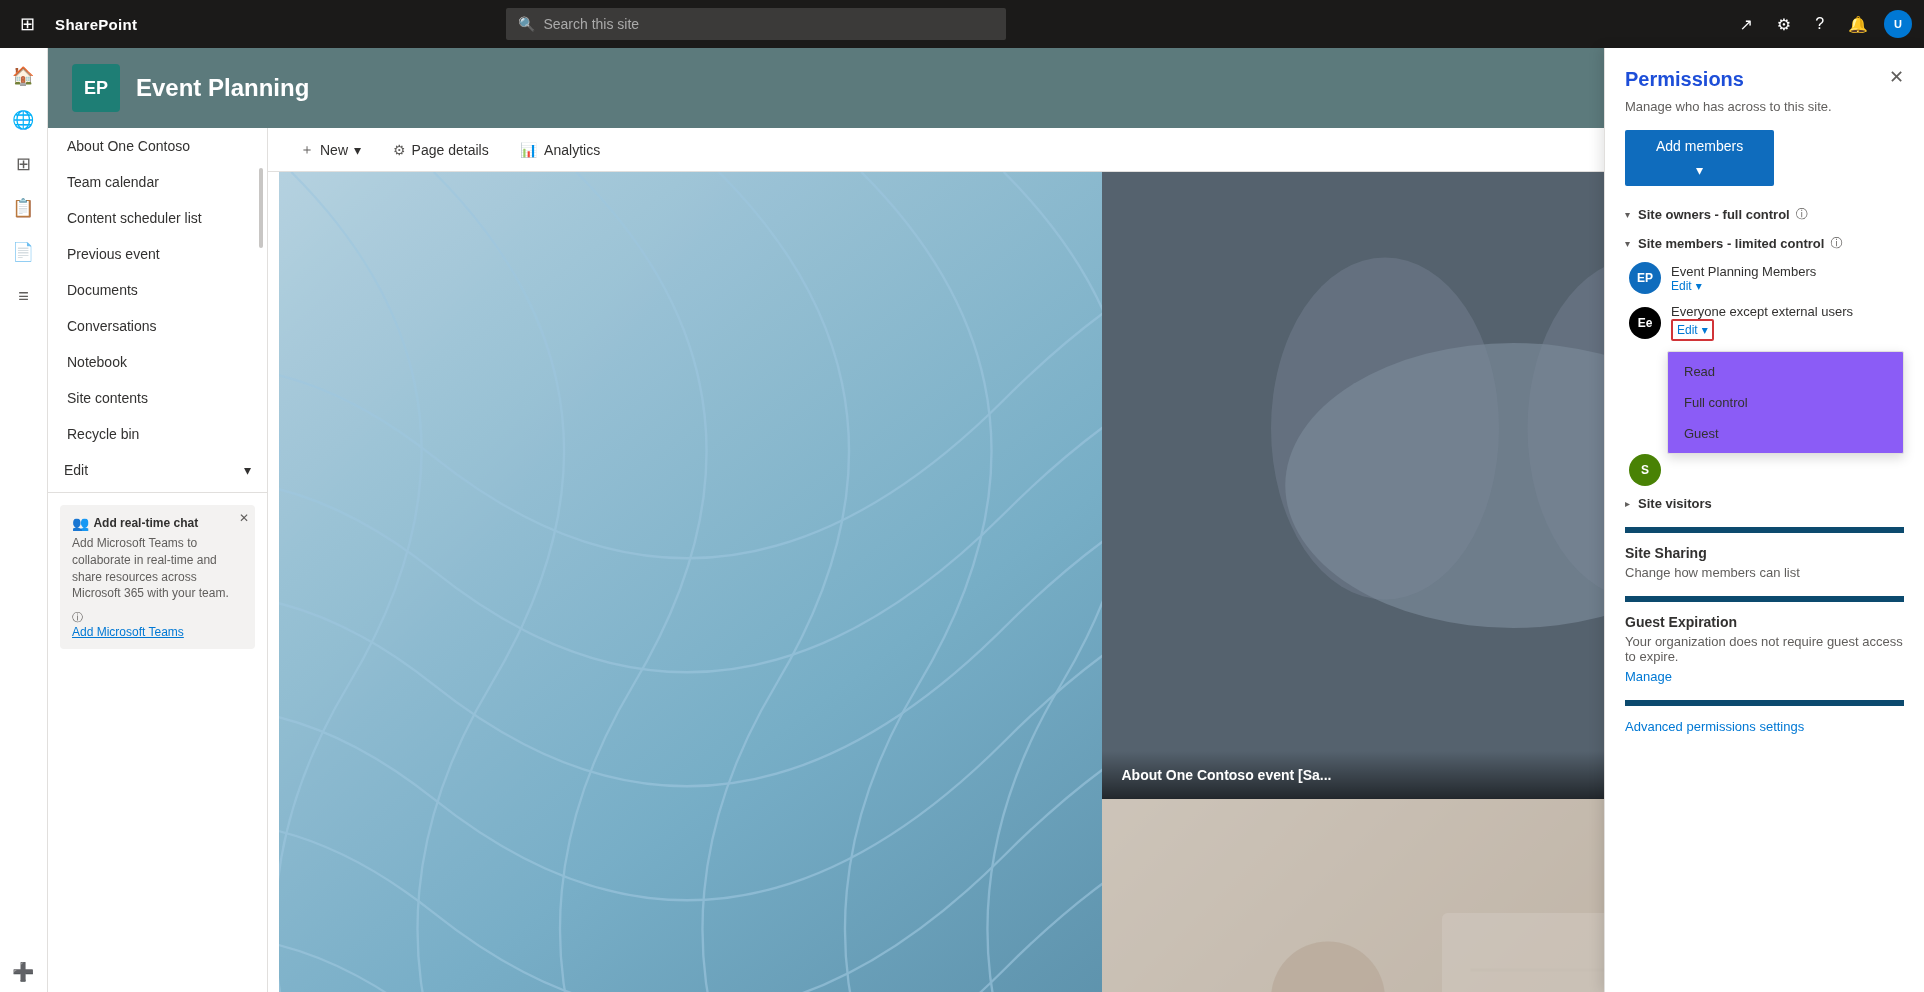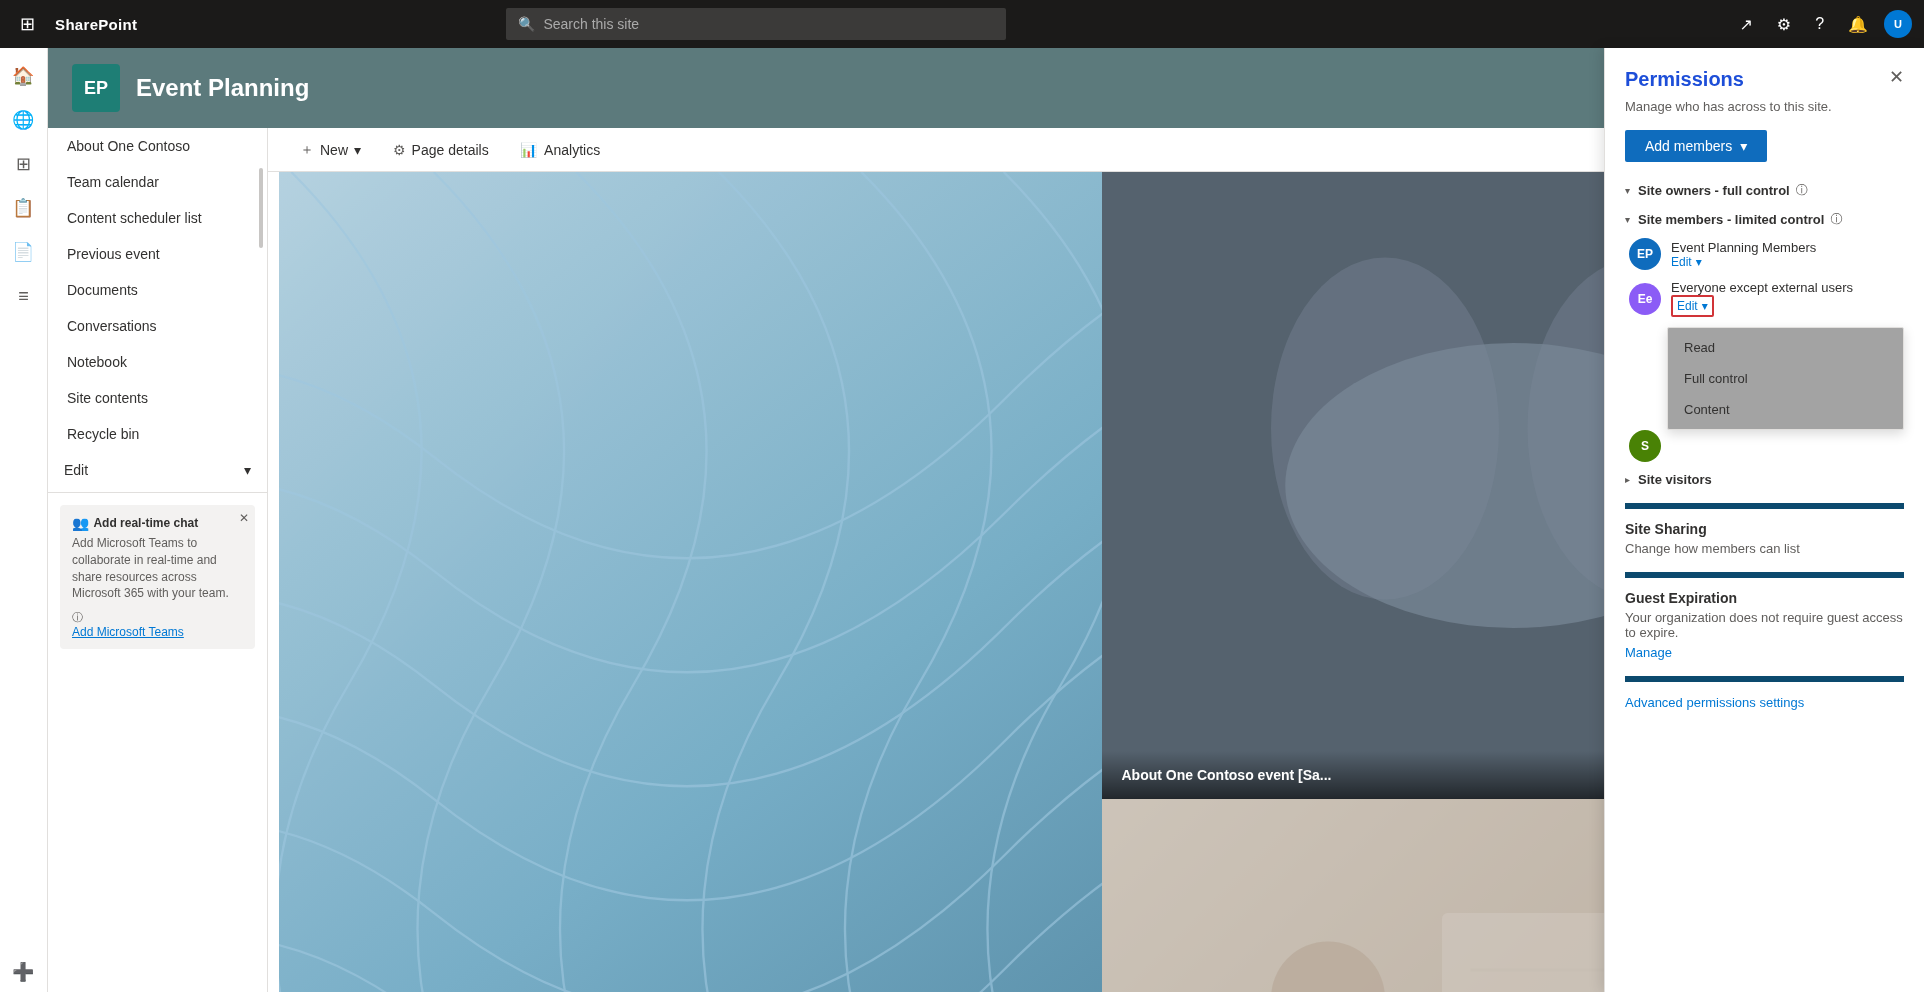--- a/index.html
+++ b/index.html
@@ -338,27 +338,28 @@
     .panel-subtitle {
       color: #605e5c;
       font-size: 13px;
       margin-bottom: 16px;
     }
     .add-members-btn {
       background: #0f6cbd;
       color: #fff;
       border: none;
       border-radius: 2px;
-      padding: 8px 20px;
+      padding: 8px 31px;
       cursor: pointer;
       font-size: 14px;
       display: flex;
       align-items: center;
       gap: 8px;
       margin-bottom: 20px;
+      flex-direction: column;
     }
 
     
     .perm-section {
       margin-bottom: 12px;
     }
     .perm-section-header {
       display: flex;
       align-items: center;
       gap: 6px;
@@ -418,21 +419,21 @@
     }
     .perm-member-role.highlighted {
       border: 2px solid #d13438;
       border-radius: 2px;
       padding: 2px 4px;
       display: inline-flex;
     }
 
     
     .dropdown-menu {
-      background: #a3a3a3;
+      background: #8b5cf6;
       border: 1px solid #e1dfdd;
       box-shadow: 0 4px 12px rgba(0,0,0,0.15);
       border-radius: 2px;
       margin-left: 42px;
       margin-top: 4px;
       padding: 4px 0;
     }
     .dropdown-item {
       padding: 8px 16px;
       cursor: pointer;
@@ -704,34 +705,34 @@
       <div class="perm-member-info">
         <div class="perm-member-name">Event Planning Members</div>
         <div class="perm-member-role">
           <span>Edit</span>
           <span>▾</span>
         </div>
       </div>
     </div>
 
     <div class="perm-member-row">
-      <div class="perm-avatar" style="background: #8b5cf6;">Ee</div>
+      <div class="perm-avatar" style="background: #000000;">Ee</div>
       <div class="perm-member-info">
         <div class="perm-member-name">Everyone except external users</div>
         <div class="perm-member-role highlighted">
           <span>Edit</span>
           <span>▾</span>
         </div>
       </div>
     </div>
 
     <div class="dropdown-menu">
       <div class="dropdown-item">Read</div>
       <div class="dropdown-item">Full control</div>
-      <div class="dropdown-item">Content</div>
+      <div class="dropdown-item">Guest</div>
     </div>
 
     <div class="perm-member-row">
       <div class="perm-avatar" style="background: #498205;">S</div>
     </div>
 
     <div class="site-visitor-row">
       <span class="perm-chevron">▸</span>
       <span class="site-visitor-title">Site visitors</span>
     </div>

